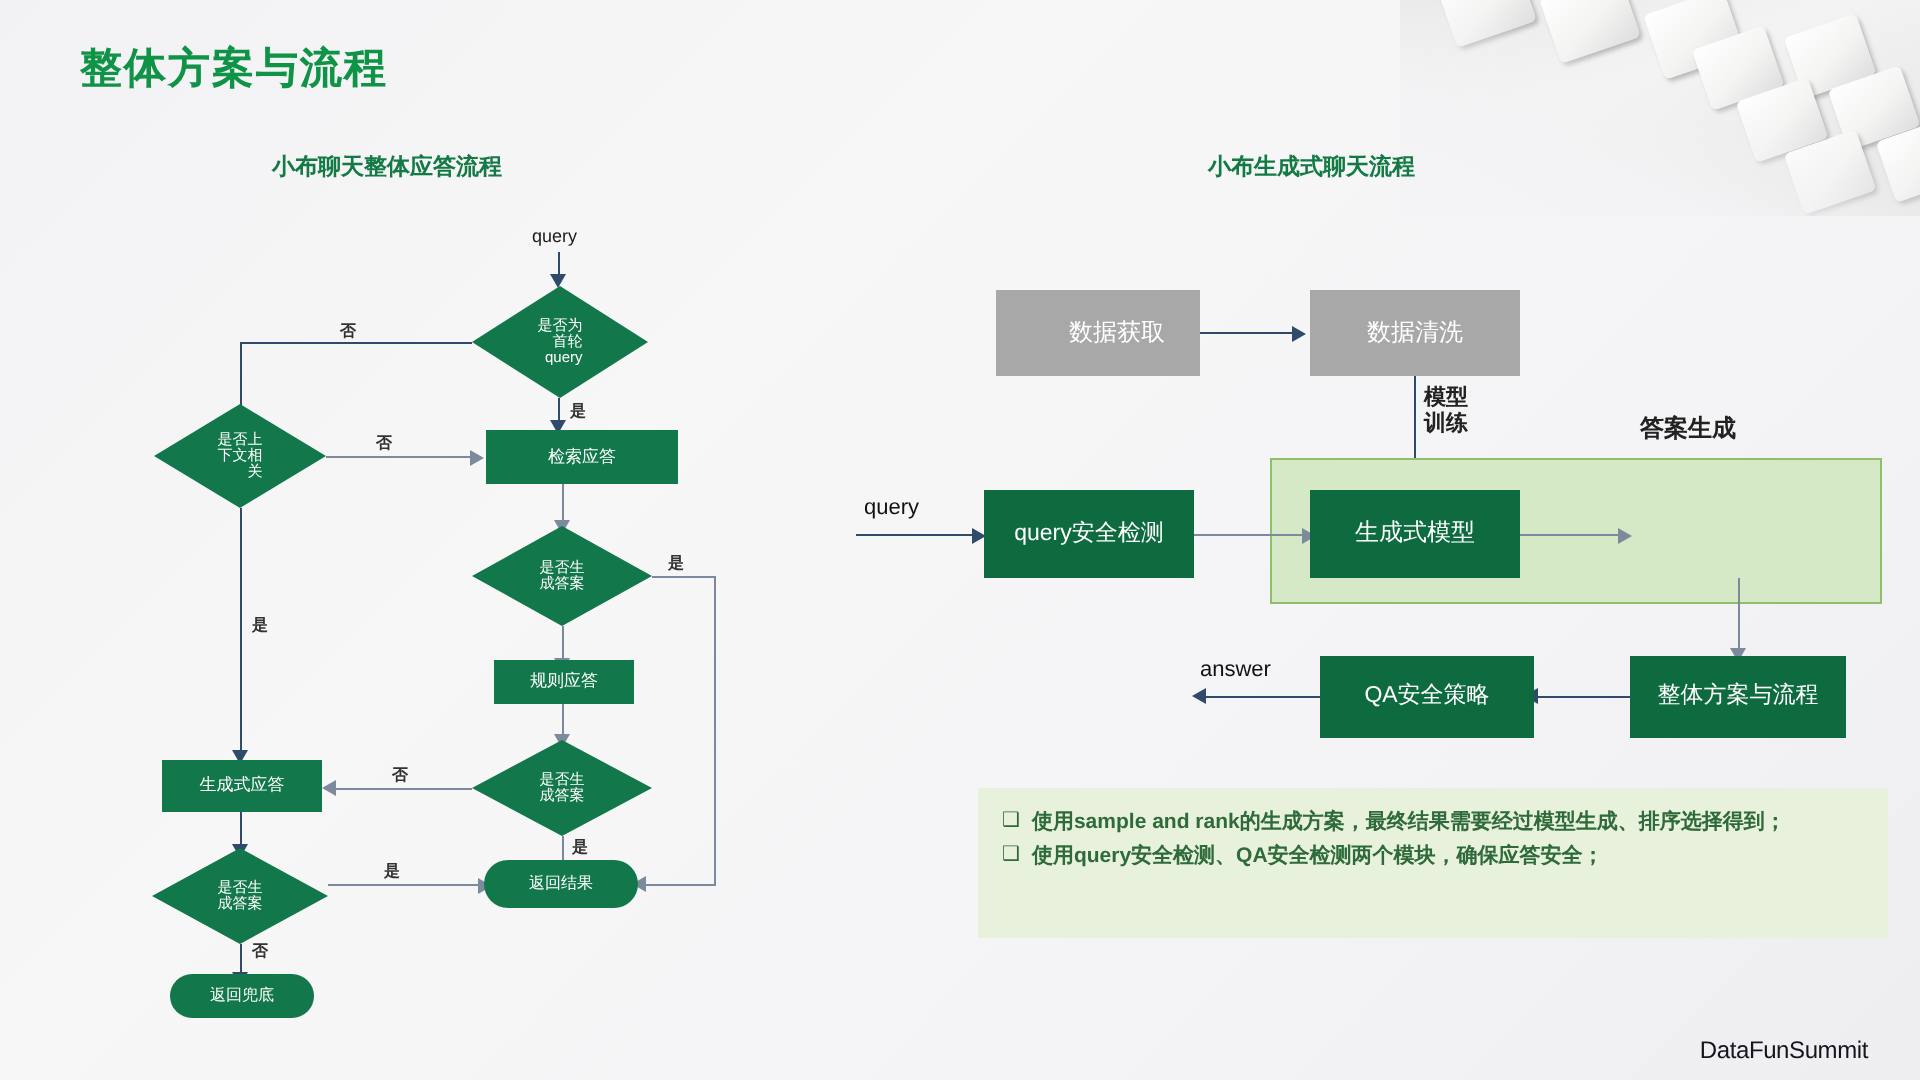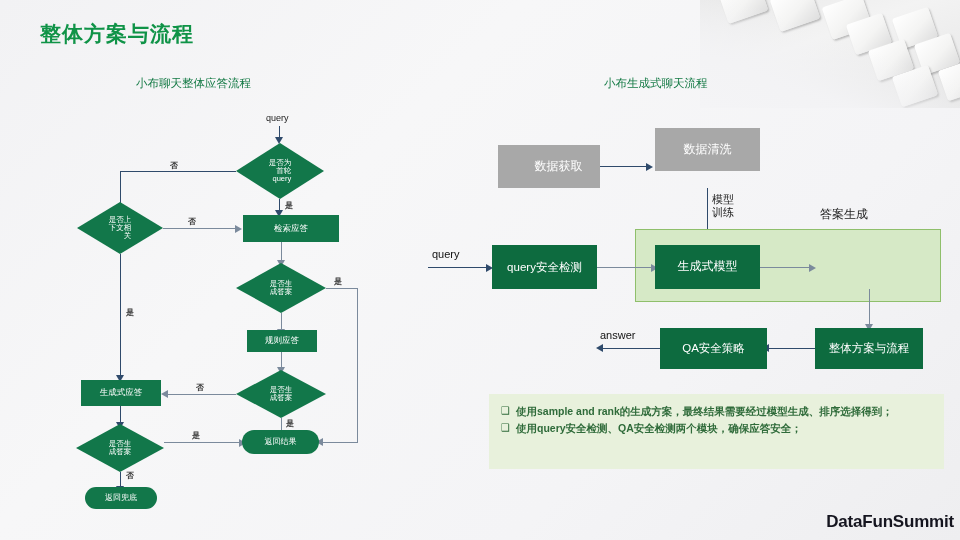--- a/index.html
+++ b/index.html
@@ -36,21 +36,21 @@
   
   .slide-title {
     position: absolute; left: 40px; top: 20px;
     font-size: 21px; font-weight: bold; letter-spacing: 1px;
     color: #0f9347;
   }
 
   
   .sec-head {
     position: absolute;
-    font-size: 11.5px; font-weight: normal; color: #147a45;
+    font-size: 11.5px; font-weight: bold; color: #147a45;
     white-space: nowrap;
   }
   .sec-head.left  { left: 136px; top: 76px; }
   .sec-head.right { left: 604px; top: 76px; }
 
   
   .node {
     position: absolute;
     display: flex; align-items: center; justify-content: center;
     text-align: center;
@@ -91,21 +91,21 @@
   .arw.right.dark { border-left-color: #2f4a6b; }
   .arw.left.dark  { border-right-color: #2f4a6b; }
 
   .elab {
     position: absolute;
     font-size: 8px; color: #333; font-weight: bold;
     white-space: nowrap;
   }
   .elab.en { font-weight: normal; font-size: 9px; color: #1a1a1a; }
   .elab.en-big { font-weight: normal; font-size: 11px; color: #111; }
-  .elab.cn-big { font-size: 11px; color: #222; font-weight: normal; line-height: 1.15; white-space: pre-line; }
+  .elab.cn-big { font-size: 11px; color: #222; font-weight: bold; line-height: 1.15; white-space: pre-line; }
 
   
   .group-box {
     position: absolute;
     background: #d6e9c6;
     border: 1px solid #8fbf6b;
   }
 
   
   .bullets {
@@ -118,22 +118,22 @@
     color: #2f6b3a; font-weight: bold; font-size: 10.5px;
     line-height: 1.55;
     margin-bottom: 1px;
   }
   .bullet .bx {
     flex: 0 0 auto; margin-right: 6px; font-size: 10px; line-height: 1.6;
   }
 
   
   .footer-logo {
-    position: absolute; right: 6px; bottom: 8px;
-    font-size: 17px; font-weight: bold; color: #15151f;
+    position: absolute; right: 26px; bottom: 8px;
+    font-size: 12px; font-weight: normal; color: #15151f;
     letter-spacing: -.2px;
   }
 </style>
 </head>
 <body>
 
 <div id="slide">
 
   <div class="kbd-photo">
     <div class="key" style="left:22px;  top:-16px; width:42px; height:34px;"></div>
@@ -249,21 +249,21 @@
 
   <div class="node pill" style="left:85px; top:487px; width:72px; height:22px; font-size:8px;">返回兜底</div>
 
   <div class="sec-head right">小布生成式聊天流程</div>
 
   <div class="node gray" style="left:498px; top:145px; width:102px; height:43px; font-size:12px;padding-left:19px;">数据获取</div>
 
   <div class="ln h dark" style="left:600px; top:166px; width:48px;"></div>
   <div class="arw right dark" style="left:646px; top:163px;"></div>
 
-  <div class="node gray" style="left:655px; top:128px; width:105px; height:43px; font-size:12px;">数据清洗</div>
+  <div class="node gray" style="left:655px; top:145px; width:105px; height:43px; font-size:12px;">数据清洗</div>
 
   <div class="ln v dark" style="left:707px; top:188px; height:55px;"></div>
   <div class="arw down dark" style="left:703px; top:240px;"></div>
   <div class="elab cn-big" style="left:712px; top:193px;">模型
 训练</div>
 
   <div class="elab cn-big" style="left:820px; top:208px; font-size:12px;">答案生成</div>
   <div class="group-box" style="left:635px; top:229px; width:306px; height:73px;"></div>
 
   <div class="elab en-big" style="left:432px; top:248px;">query</div>

